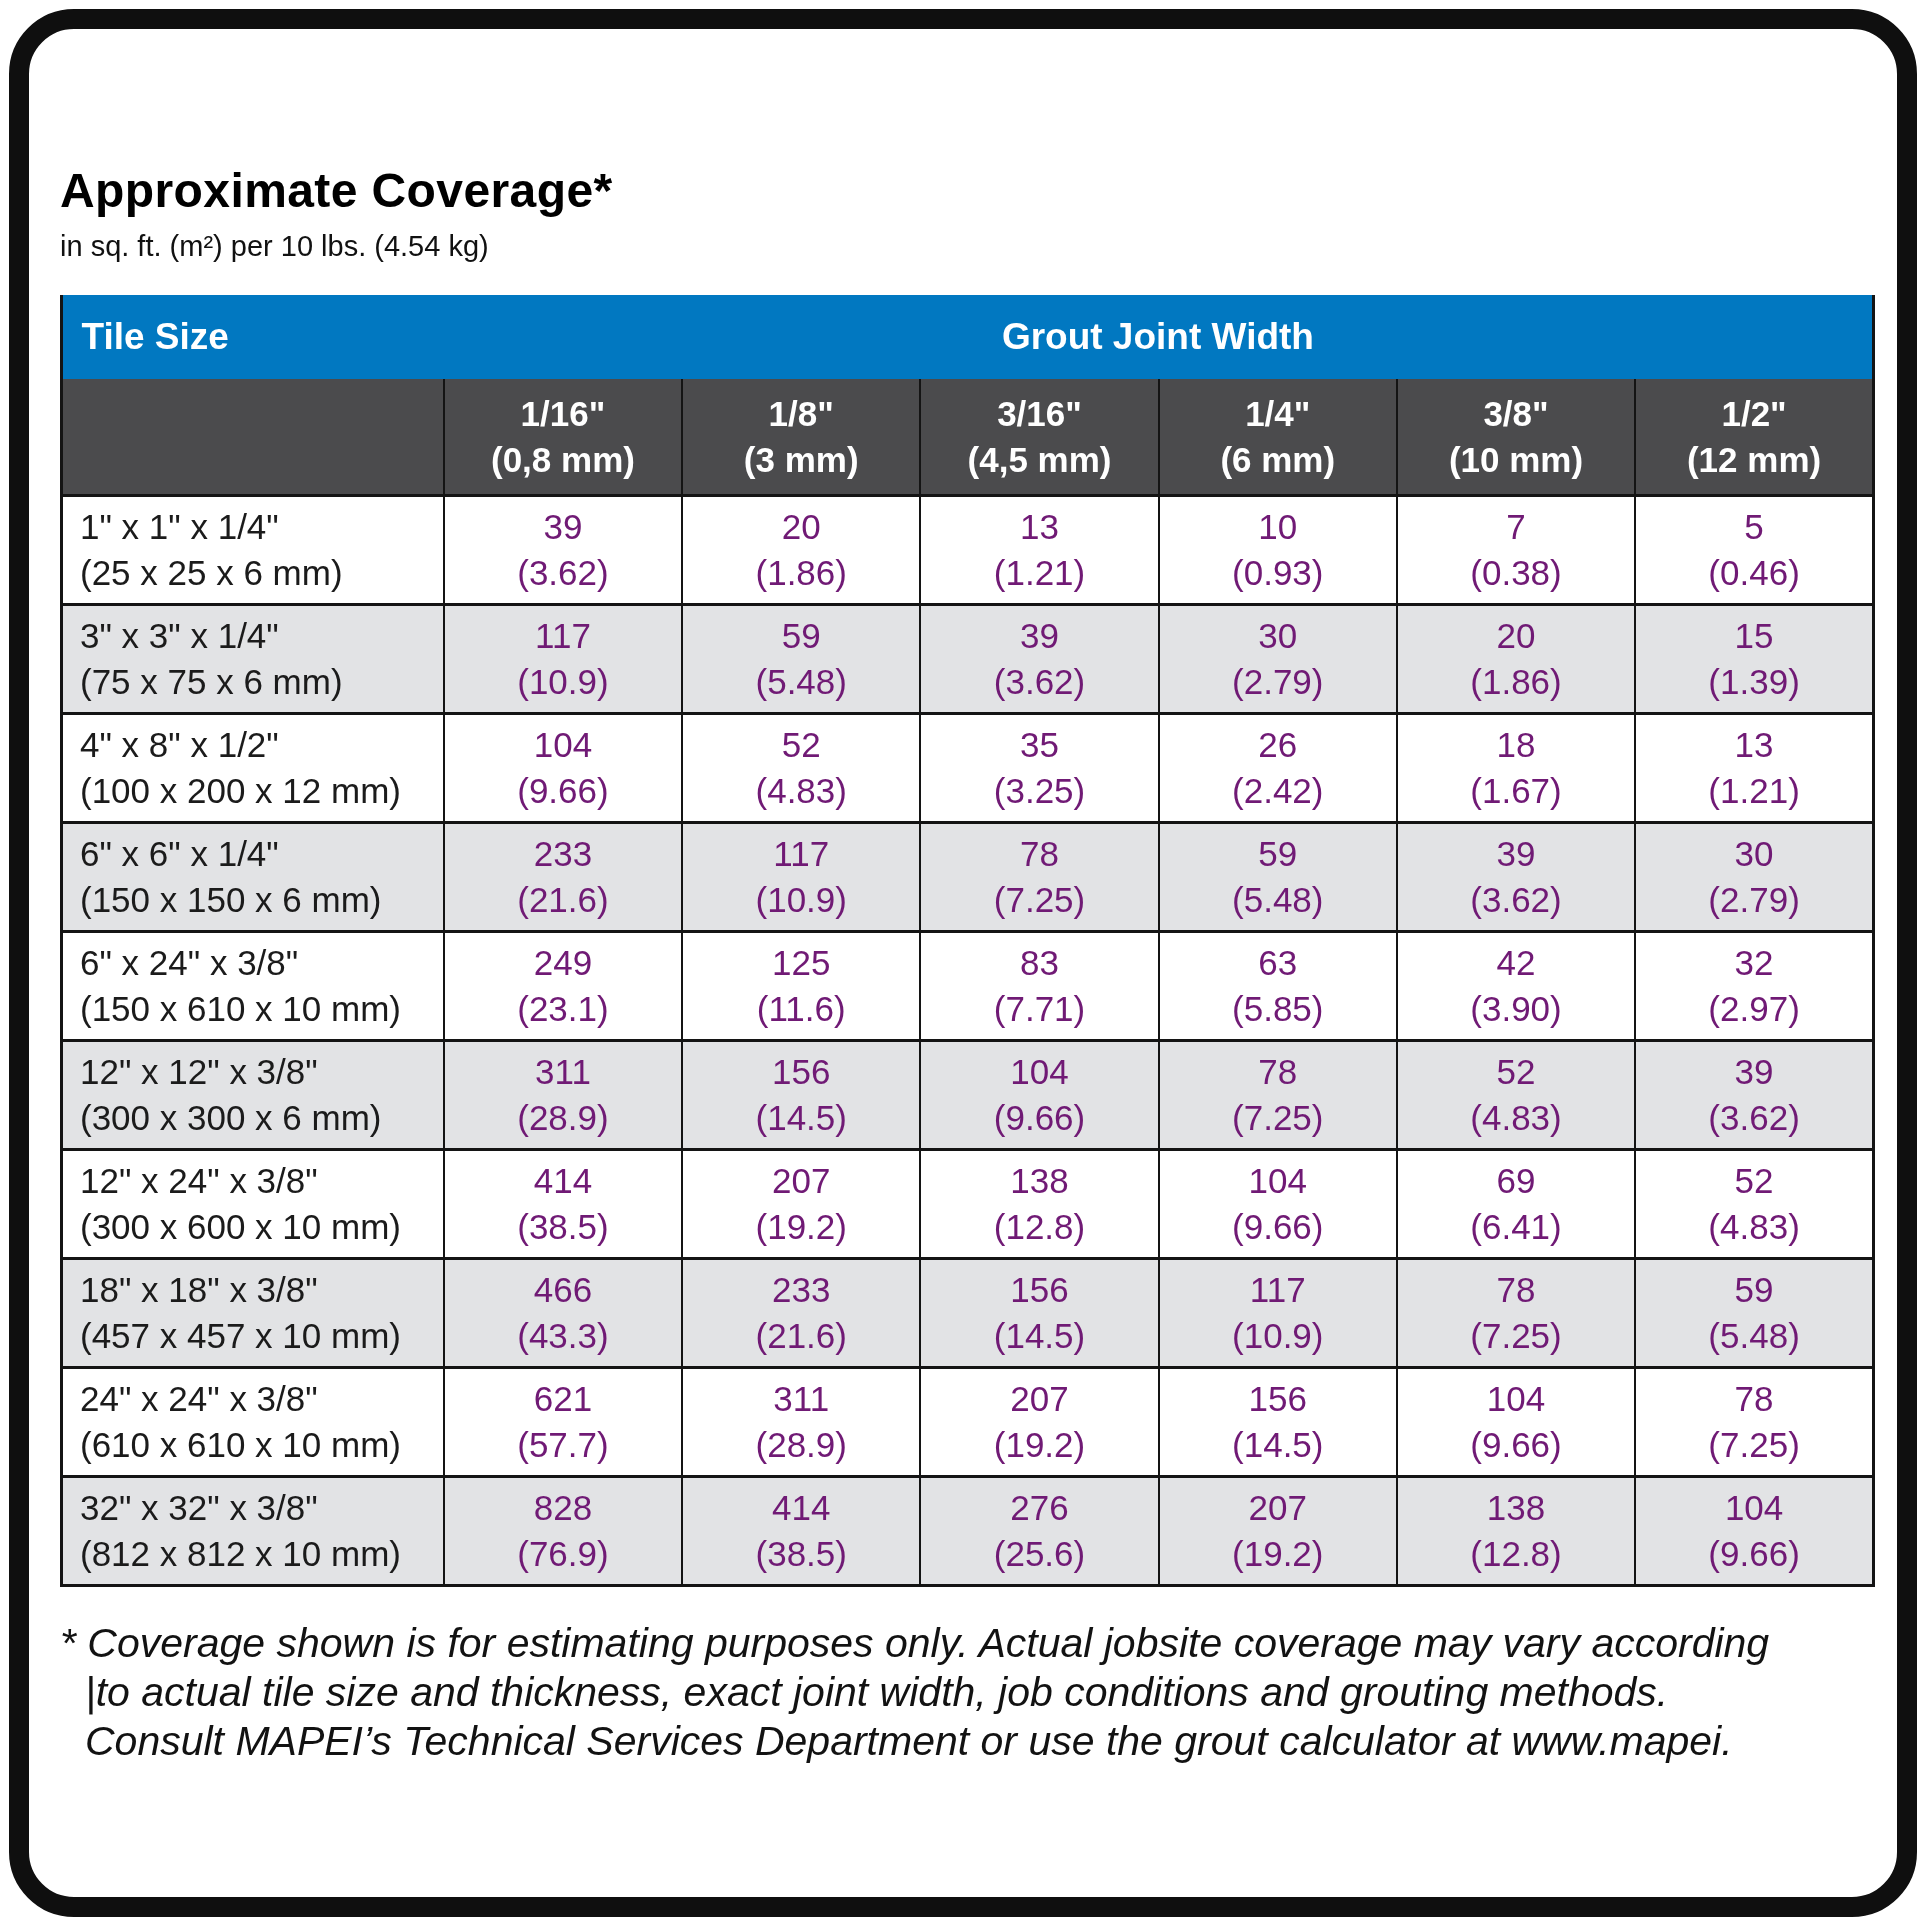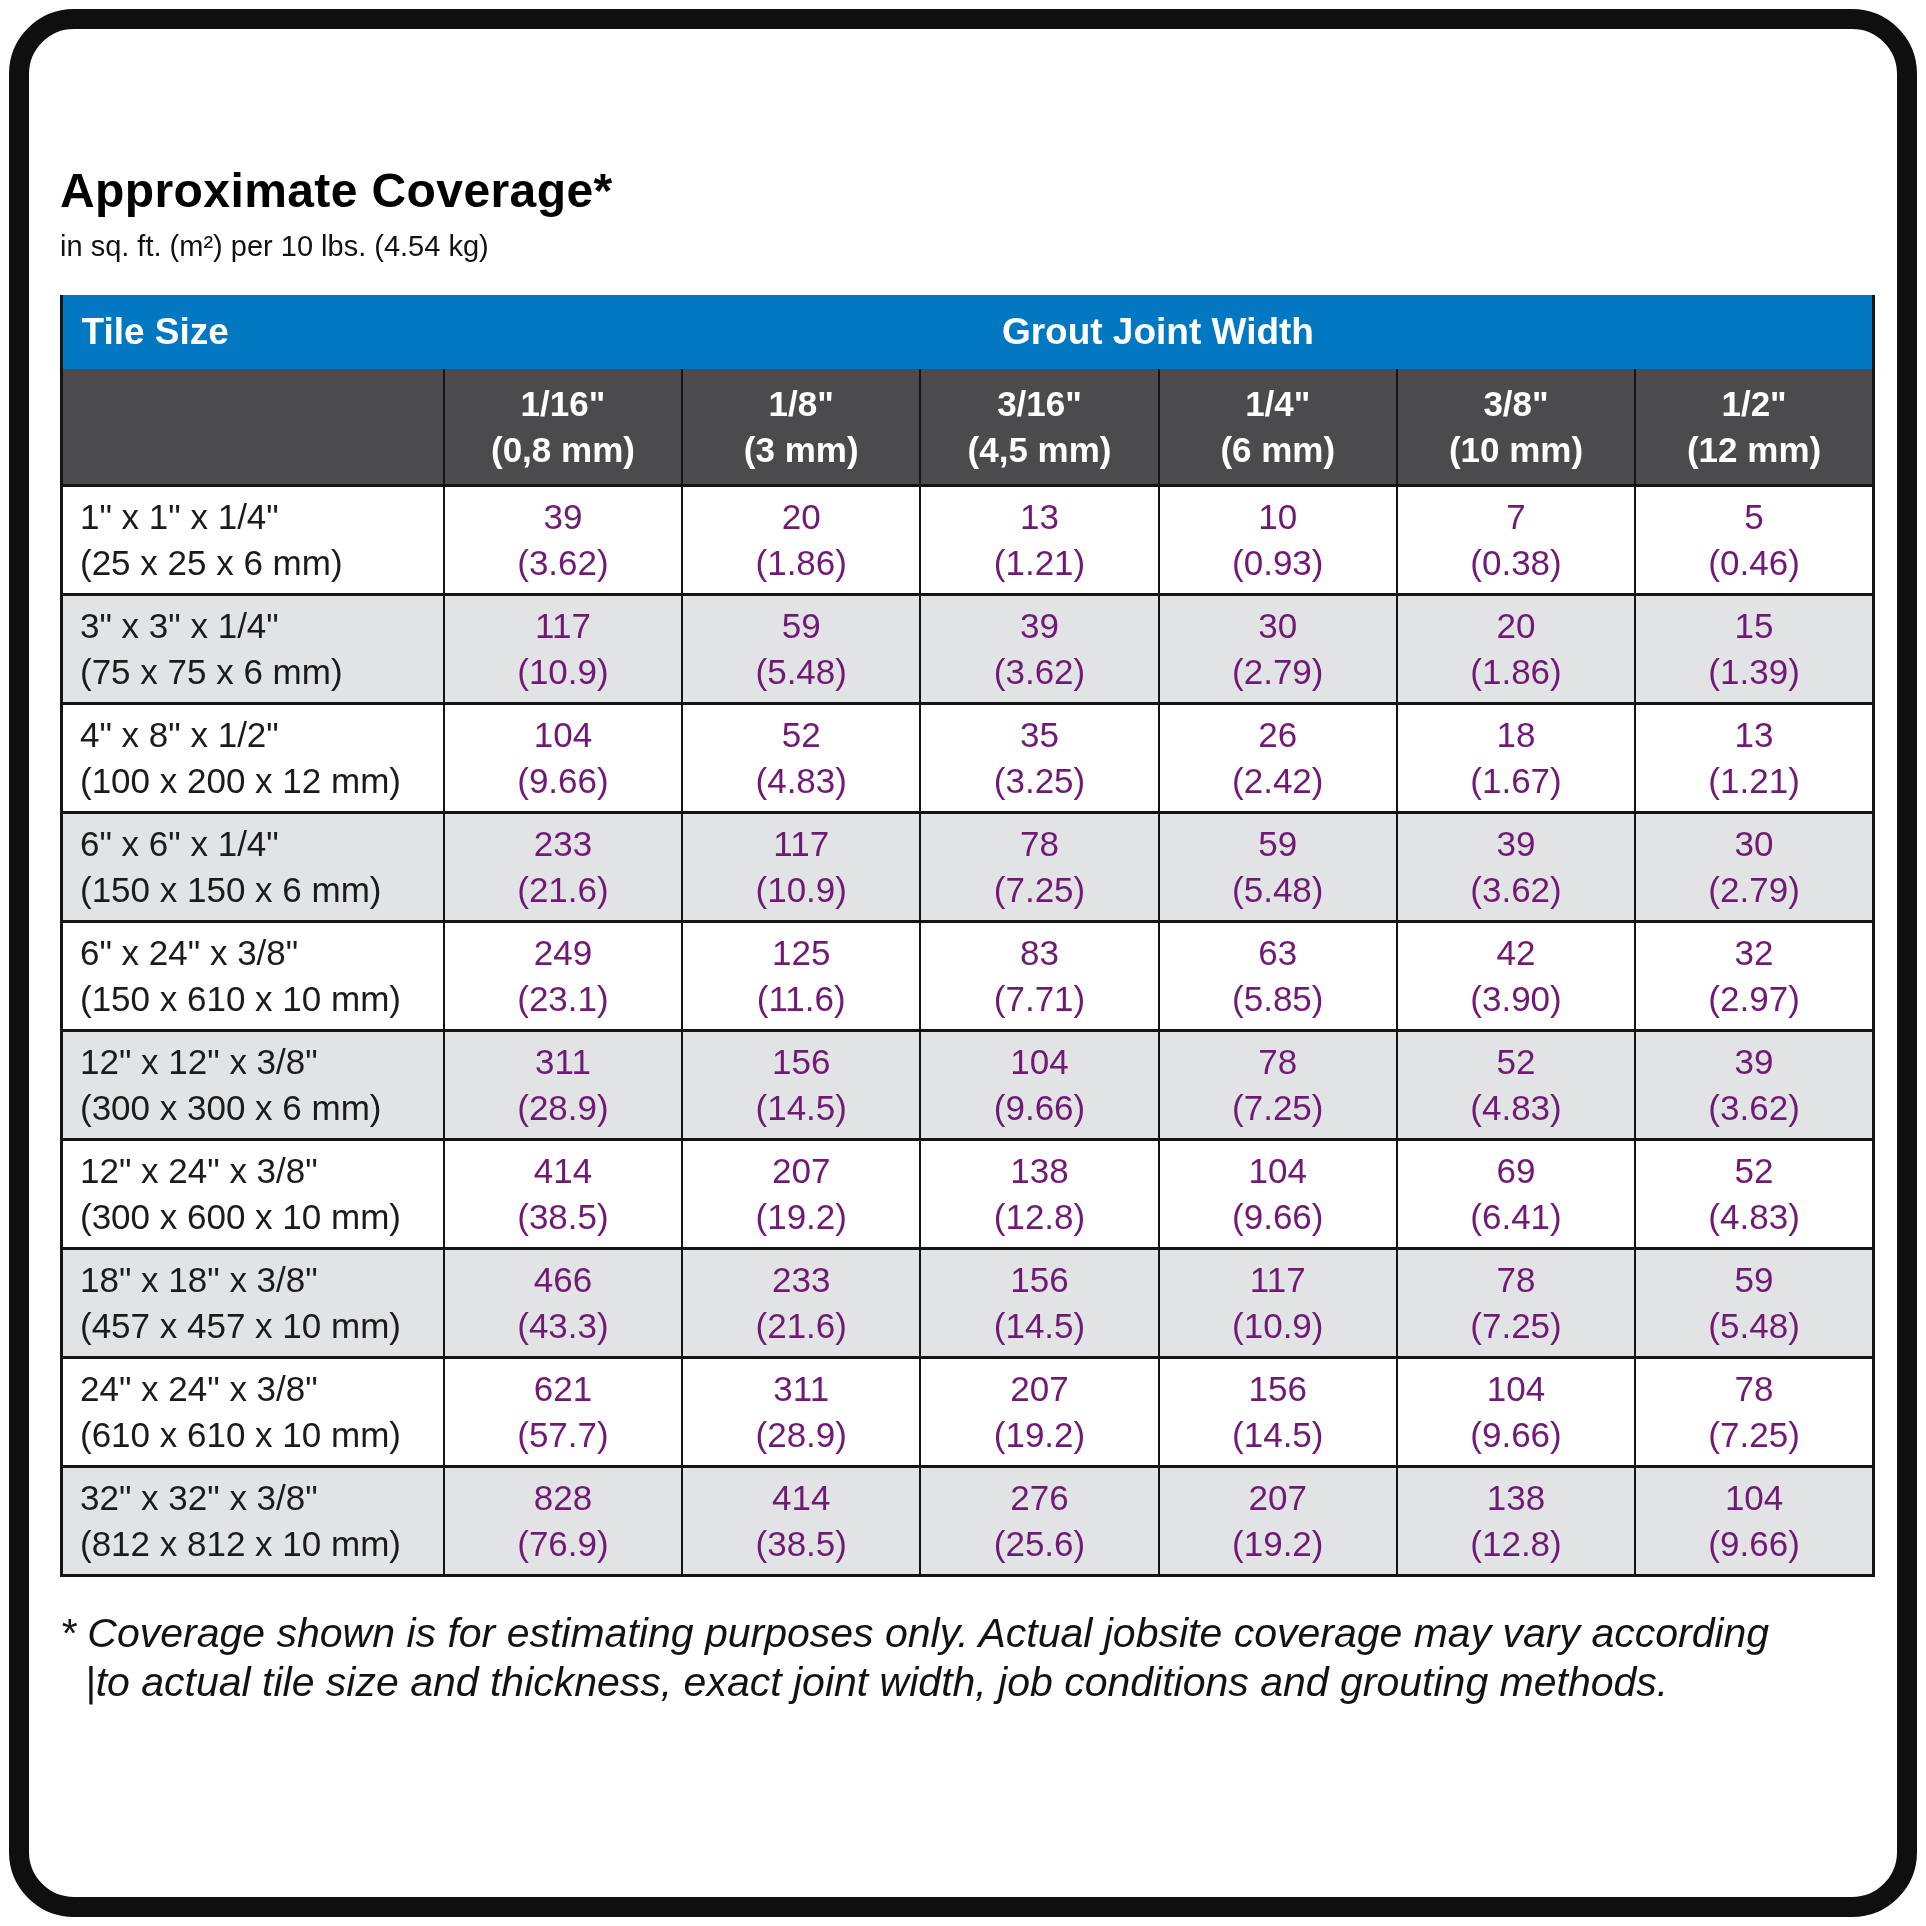--- a/index.html
+++ b/index.html
@@ -44,21 +44,21 @@
     table-layout:fixed;
     border:3.1px solid #141414;
     border-top:none;
   }
   col.tilecol { width:21.1%; }
   col.datacol { width:13.15%; }
 
   tr.blue-row th {
     background:#0178C1;
     color:#ffffff;
-    height:74px;
+    height:84px;
     font-size:37px;
     font-weight:700;
     vertical-align:middle;
   }
   tr.blue-row th.tile-h { text-align:left; padding-left:18.5px; }
   tr.blue-row th.group-h { text-align:center; }
 
   tr.sub-row th {
     background:#4B4B4D;
     color:#ffffff;
@@ -459,16 +459,17 @@
             <div>104</div>
             <div>(9.66)</div>
           </td>
         </tr>
       </tbody>
   </table>
 
   <div class="footnote">
     <div class="line">* Coverage shown is for estimating purposes only. Actual jobsite coverage may vary according</div>
     <div class="line indent">|to actual tile size and thickness, exact joint width, job conditions and grouting methods.</div>
+    <div class="line indent">Consult MAPEI’s Technical Services Department or use the grout calculator at www.mapei.</div>
   </div>
 
 </div>
 
 
 </body></html>

